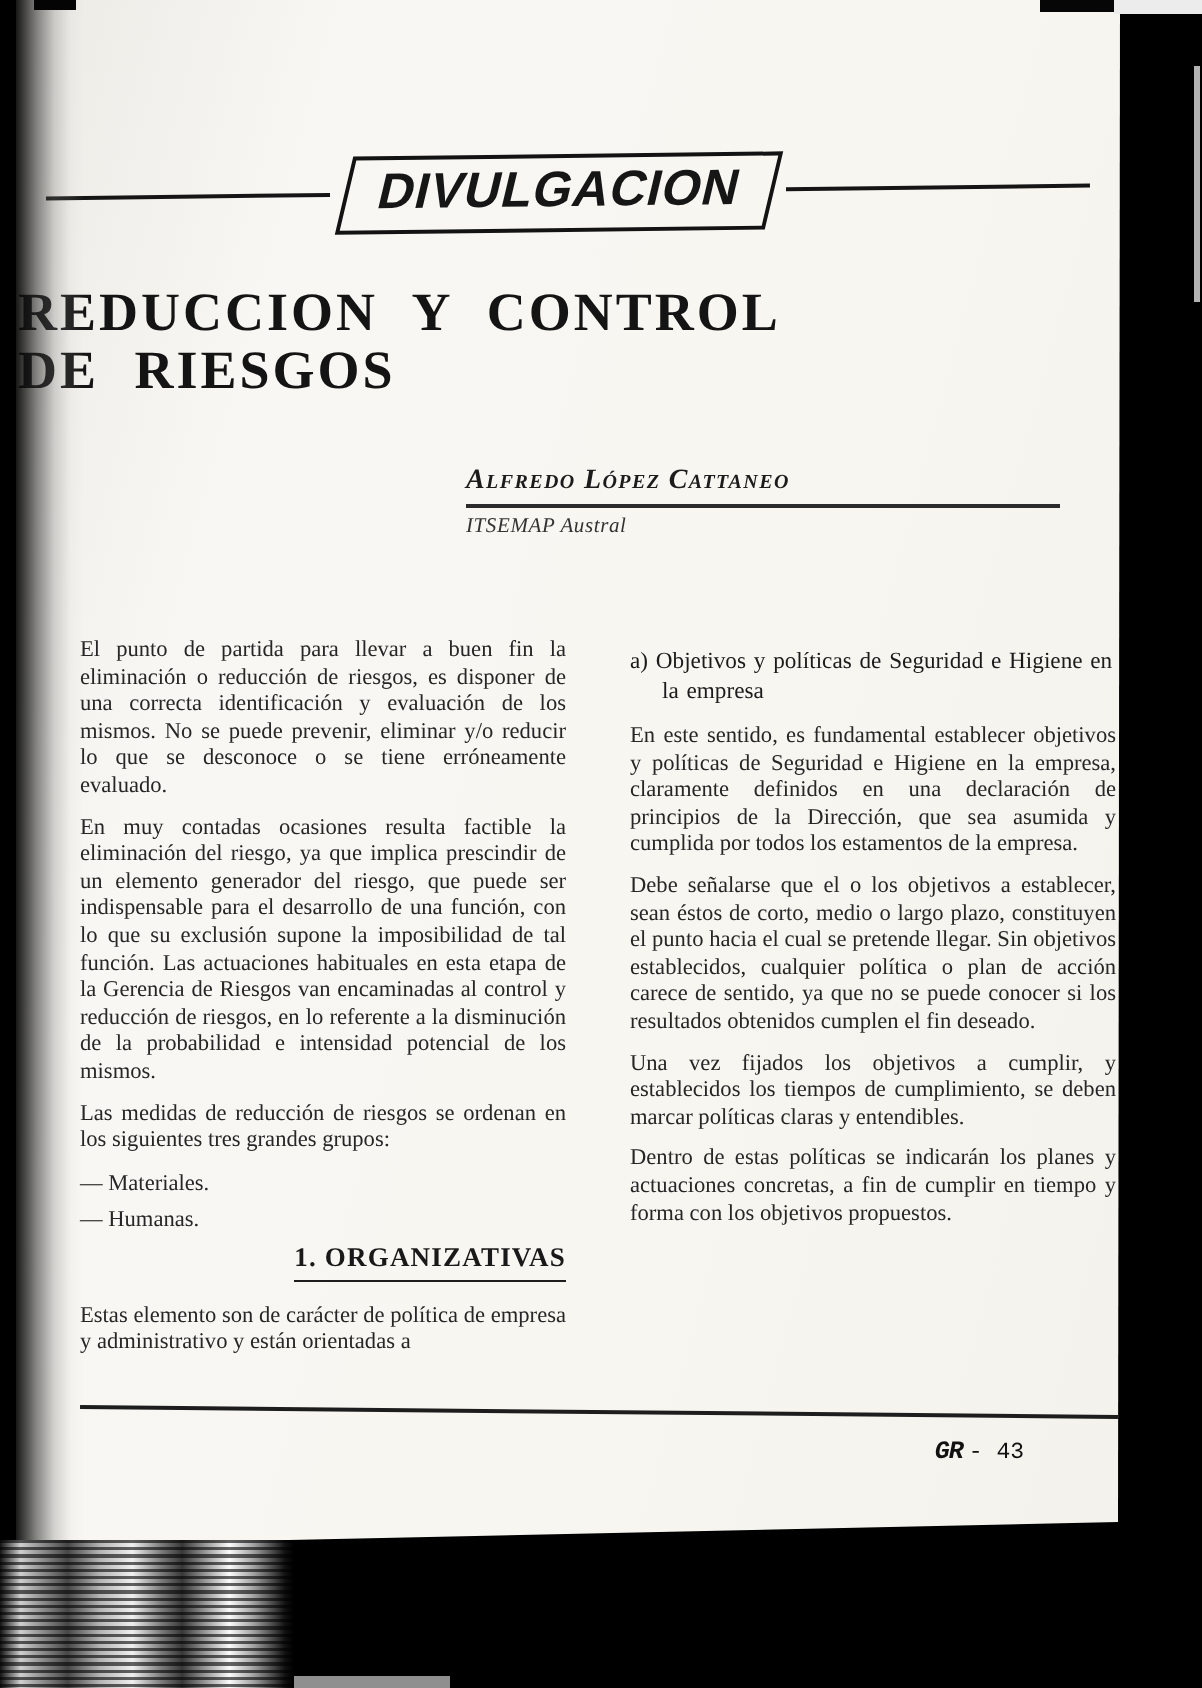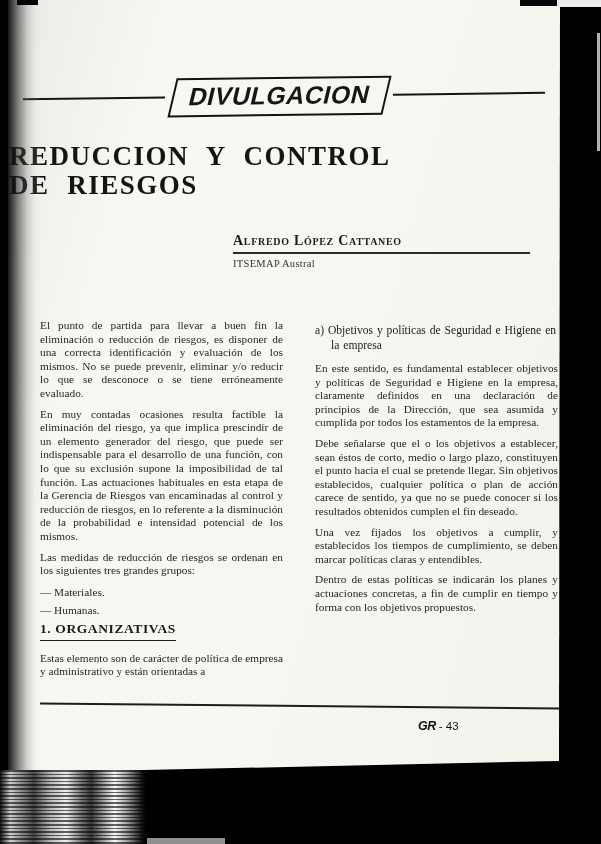--- a/index.html
+++ b/index.html
@@ -35,53 +35,53 @@
     font-family:"Liberation Sans",sans-serif;font-size:25px;font-weight:700;
     letter-spacing:.5px;color:#161616;white-space:nowrap;
   }
   
   .title{
     position:absolute;left:0;top:141px;width:100%;z-index:2;text-align:left;
     font-weight:700;font-size:27px;line-height:29px;color:#141414;
     letter-spacing:1.5px;word-spacing:.35em;margin:1px;
   }
   
-  .byline{position:absolute;left:225px;top:233px;width:300px;z-index:2;}
+  .byline{position:absolute;left:225px;top:233px;width:300px;z-index:2;font-style:italic;}
   .author{
     font-variant:small-caps;font-weight:700;font-size:14px;letter-spacing:.7px;
     color:#1c1c1c;
   }
   .byline-rule{margin-top:3px;height:2px;width:297px;background:#2b2b2b;}
   .affiliation{margin-top:4px;font-size:10.5px;letter-spacing:.3px;color:#333;}
   
   .columns{
     position:absolute;left:32px;top:319px;width:518px;z-index:2;
     display:flex;gap:32px;
   }
   .col{width:252px;font-size:11.3px;line-height:13.6px;color:#262626;}
   .blk{margin:0 0 7px;}
   .p{text-align:justify;hyphens:auto;-webkit-hyphens:auto;}
   .li{margin:0 0 4.5px;line-height:14px;}
-  .h2{margin:5px 0 11px;}
+  .h2{margin:5px 0 11px;text-align:right;}
   .h2-inner{
     display:inline-block;font-weight:700;font-size:13.5px;letter-spacing:.6px;
     color:#191919;border-bottom:1.8px solid #1d1d1d;padding-bottom:4px;
   }
   .h3{
     font-weight:400;font-size:11.6px;line-height:14.5px;color:#1b1b1b;
     margin:5px 0 9px;padding-left:16px;text-indent:-16px;word-spacing:1px;
   }
   
   .bottom-rule{
     position:absolute;left:32px;top:705px;width:519px;height:2px;background:#1d1d1d;
     transform:rotate(0.55deg);z-index:2;
   }
   .footer{
-    position:absolute;left:410px;top:716px;width:72px;text-align:left;z-index:2;
-    font-family:Liberation Sans, sans-serif;color:#111;
+    position:absolute;left:432px;top:716px;width:72px;text-align:right;z-index:2;
+    font-family:Liberation Mono, monospace;color:#111;
   }
   .gr{font-style:italic;font-weight:800;font-size:12.5px;letter-spacing:-.5px;}
   .pn{font-size:11.5px;margin-left:3px;}
   
   .corner-mark{position:absolute;left:17px;top:0;width:21px;height:5px;background:#040404;}
   .corner-mark2{position:absolute;left:520px;top:0;width:37px;height:6px;background:#060606;}
   .corner-white{position:absolute;left:557px;top:0;width:44px;height:7px;background:#ececec;}
   .edge-sliver{position:absolute;left:597px;top:33px;width:3px;height:118px;background:#d2d2d2;opacity:.85;}
   .spine-gray-strip{position:absolute;left:0;top:838px;width:225px;height:6px;background:#8f8f8f;}
   .spine{

